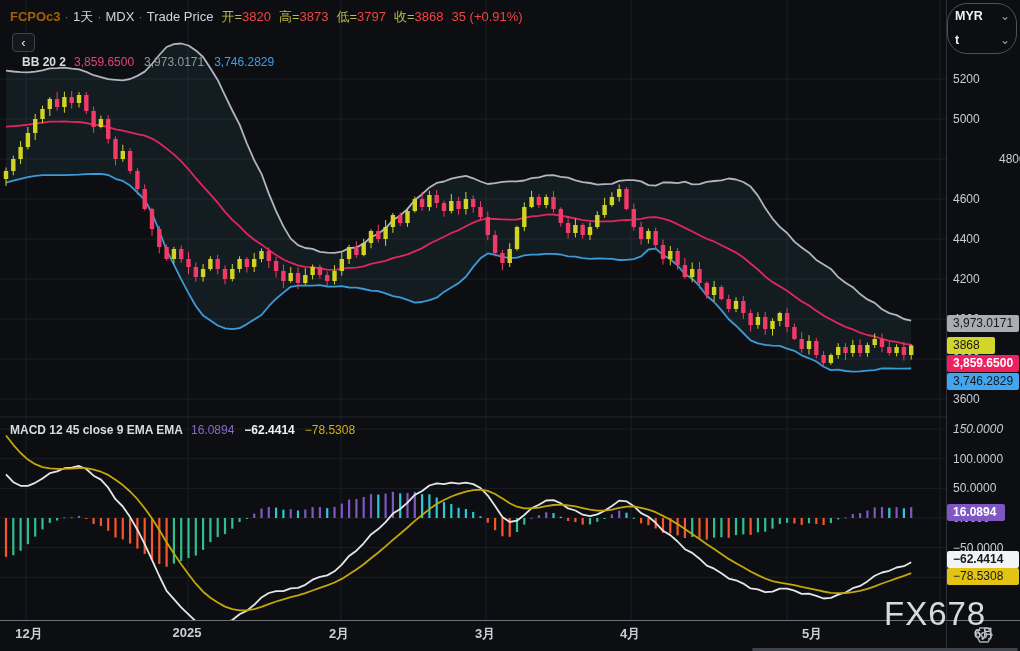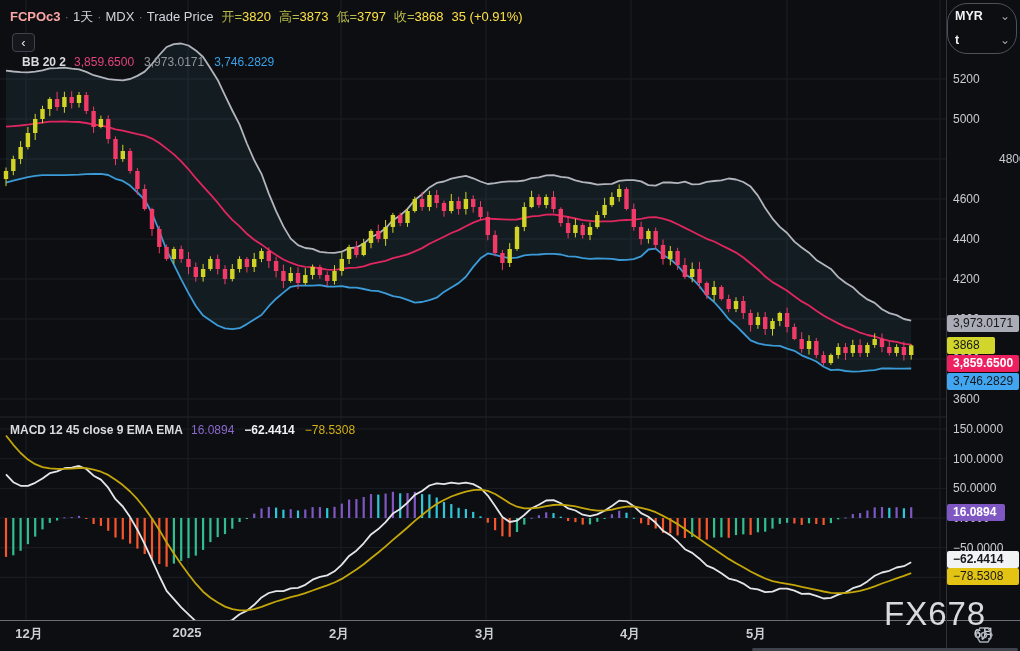--- a/index.html
+++ b/index.html
@@ -3,25 +3,25 @@
 <meta charset="utf-8">
 <style>
   * { margin:0; padding:0; box-sizing:border-box; }
   html,body { width:1020px; height:651px; }
   body { background:#0d0e11; font-family:"Liberation Sans", sans-serif; position:relative; overflow:hidden; color:#d1d4dc; }
   #app { position:absolute; inset:0; }
   #chart-svg { position:absolute; left:0; top:0; }
   #axis-vert { position:absolute; left:946px; top:0; width:1px; height:651px; background:#2e323c; }
   #axis-sep  { position:absolute; left:0; top:620px; width:1020px; height:1px; background:#6b6f78; }
   #header-row { position:absolute; left:10px; top:8px; font-size:13px; white-space:nowrap; z-index:5; }
-  #header-row .sym { color:#fca5a5; font-weight:700; }
+  #header-row .sym { color:#a16207; font-weight:700; }
   #header-row .dim { color:#d1d4dc; }
   #header-row .sep { color:#6d717c; margin:0 4px; }
   #header-row .ol  { color:#b9bd4a; margin-left:8px; }
-  #header-row .ov  { color:#fde047;margin-top:20px; }
+  #header-row .ov  { color:#ef4444;margin-top:20px; }
   #back-btn { position:absolute; left:12px; top:33px; width:23px; height:19px; background:#15171c; border:1px solid #3f434d; border-radius:4px; color:#e8eaee; font-size:13px; line-height:16px; text-align:center; cursor:pointer; z-index:5; padding:0; }
   #bb-row { position:absolute; left:10px; top:55px; font-size:12px; white-space:nowrap; z-index:5;padding-left:12px; }
   #bb-row .lbl { color:#d9dbe0; font-weight:700; }
   #bb-row .basis { color:#e0447c; margin-left:8px; }
   #bb-row .upper { color:#93979f; margin-left:10px; }
   #bb-row .lower { color:#3ba0e8; margin-left:10px; }
   #macd-row { position:absolute; left:10px; top:423px; font-size:12px; white-space:nowrap; z-index:5; }
   #macd-row .lbl { color:#d9dbe0; font-weight:700; }
   #macd-row .hist { color:#8a68cc; margin-left:8px; }
   #macd-row .macd { color:#f0f1f4; font-weight:700; margin-left:10px; }
@@ -488,41 +488,41 @@
   <div id="price-axis">
       <div class="tick" style="top: 71px;">5200</div>
       <div class="tick" style="top: 111px;">5000</div>
       <div class="tick" style="top: 151px; margin-left: 46px;">4800</div>
       <div class="tick" style="top: 191px;">4600</div>
       <div class="tick" style="top: 231px;">4400</div>
       <div class="tick" style="top: 271px;">4200</div>
       <div class="tick" style="top: 311px;">4000</div>
       <div class="tick" style="top: 351px;">3800</div>
       <div class="tick" style="top: 391px;">3600</div>
-      <div class="tick" style="top: 421.05px;">150.0000</div>
+      <div class="tick" style="top: 421.05px; font-style: italic;">150.0000</div>
       <div class="tick" style="top: 450.7px;">100.0000</div>
       <div class="tick" style="top: 480.35px;">50.0000</div>
       <div class="tick" style="top: 510px;">0.0000</div>
       <div class="tick" style="top: 539.65px;">−50.0000</div>
       <div class="tick" style="top: 569.3px;">−100.0000</div>
       <div class="tag" style="top: 315px; width: 72px; background: rgb(169, 172, 180); color: rgb(22, 24, 29);">3,973.0171</div>
       <div class="tag" style="top: 337px; width: 48px; background: rgb(210, 214, 42); color: rgb(22, 24, 29);">3868</div>
       <div class="tag" style="top: 355px; width: 72px; background: rgb(238, 33, 96); color: rgb(255, 255, 255); font-weight: 700;">3,859.6500</div>
       <div class="tag" style="top: 373px; width: 72px; background: rgb(65, 166, 239); color: rgb(22, 24, 29);">3,746.2829</div>
       <div class="tag" style="top: 504px; width: 58px; background: rgb(126, 87, 194); color: rgb(255, 255, 255); font-weight: 700;">16.0894</div>
       <div class="tag" style="top: 551px; width: 72px; background: rgb(242, 243, 245); color: rgb(22, 24, 29); font-weight: 700;">−62.4414</div>
       <div class="tag" style="top: 568px; width: 72px; background: rgb(227, 196, 20); color: rgb(22, 24, 29);">−78.5308</div>
     </div>
   <div id="time-axis">
       <div class="month" style="left: 5px;">12月</div>
       <div class="month" style="left: 163px;">2025</div>
       <div class="month" style="left: 315px;">2月</div>
       <div class="month" style="left: 461px;">3月</div>
       <div class="month" style="left: 606px;">4月</div>
-      <div class="month" style="left: 732px;">5月</div>
+      <div class="month" style="left: 788px;">5月</div>
       <div class="month" style="left: 960px;">6月</div>
     </div>
 
   <div id="currency-box">
     <div class="cur-row">
       <span>MYR</span>
       <span class="chev">⌄</span>
     </div>
     <div class="cur-row">
       <span>t</span>

